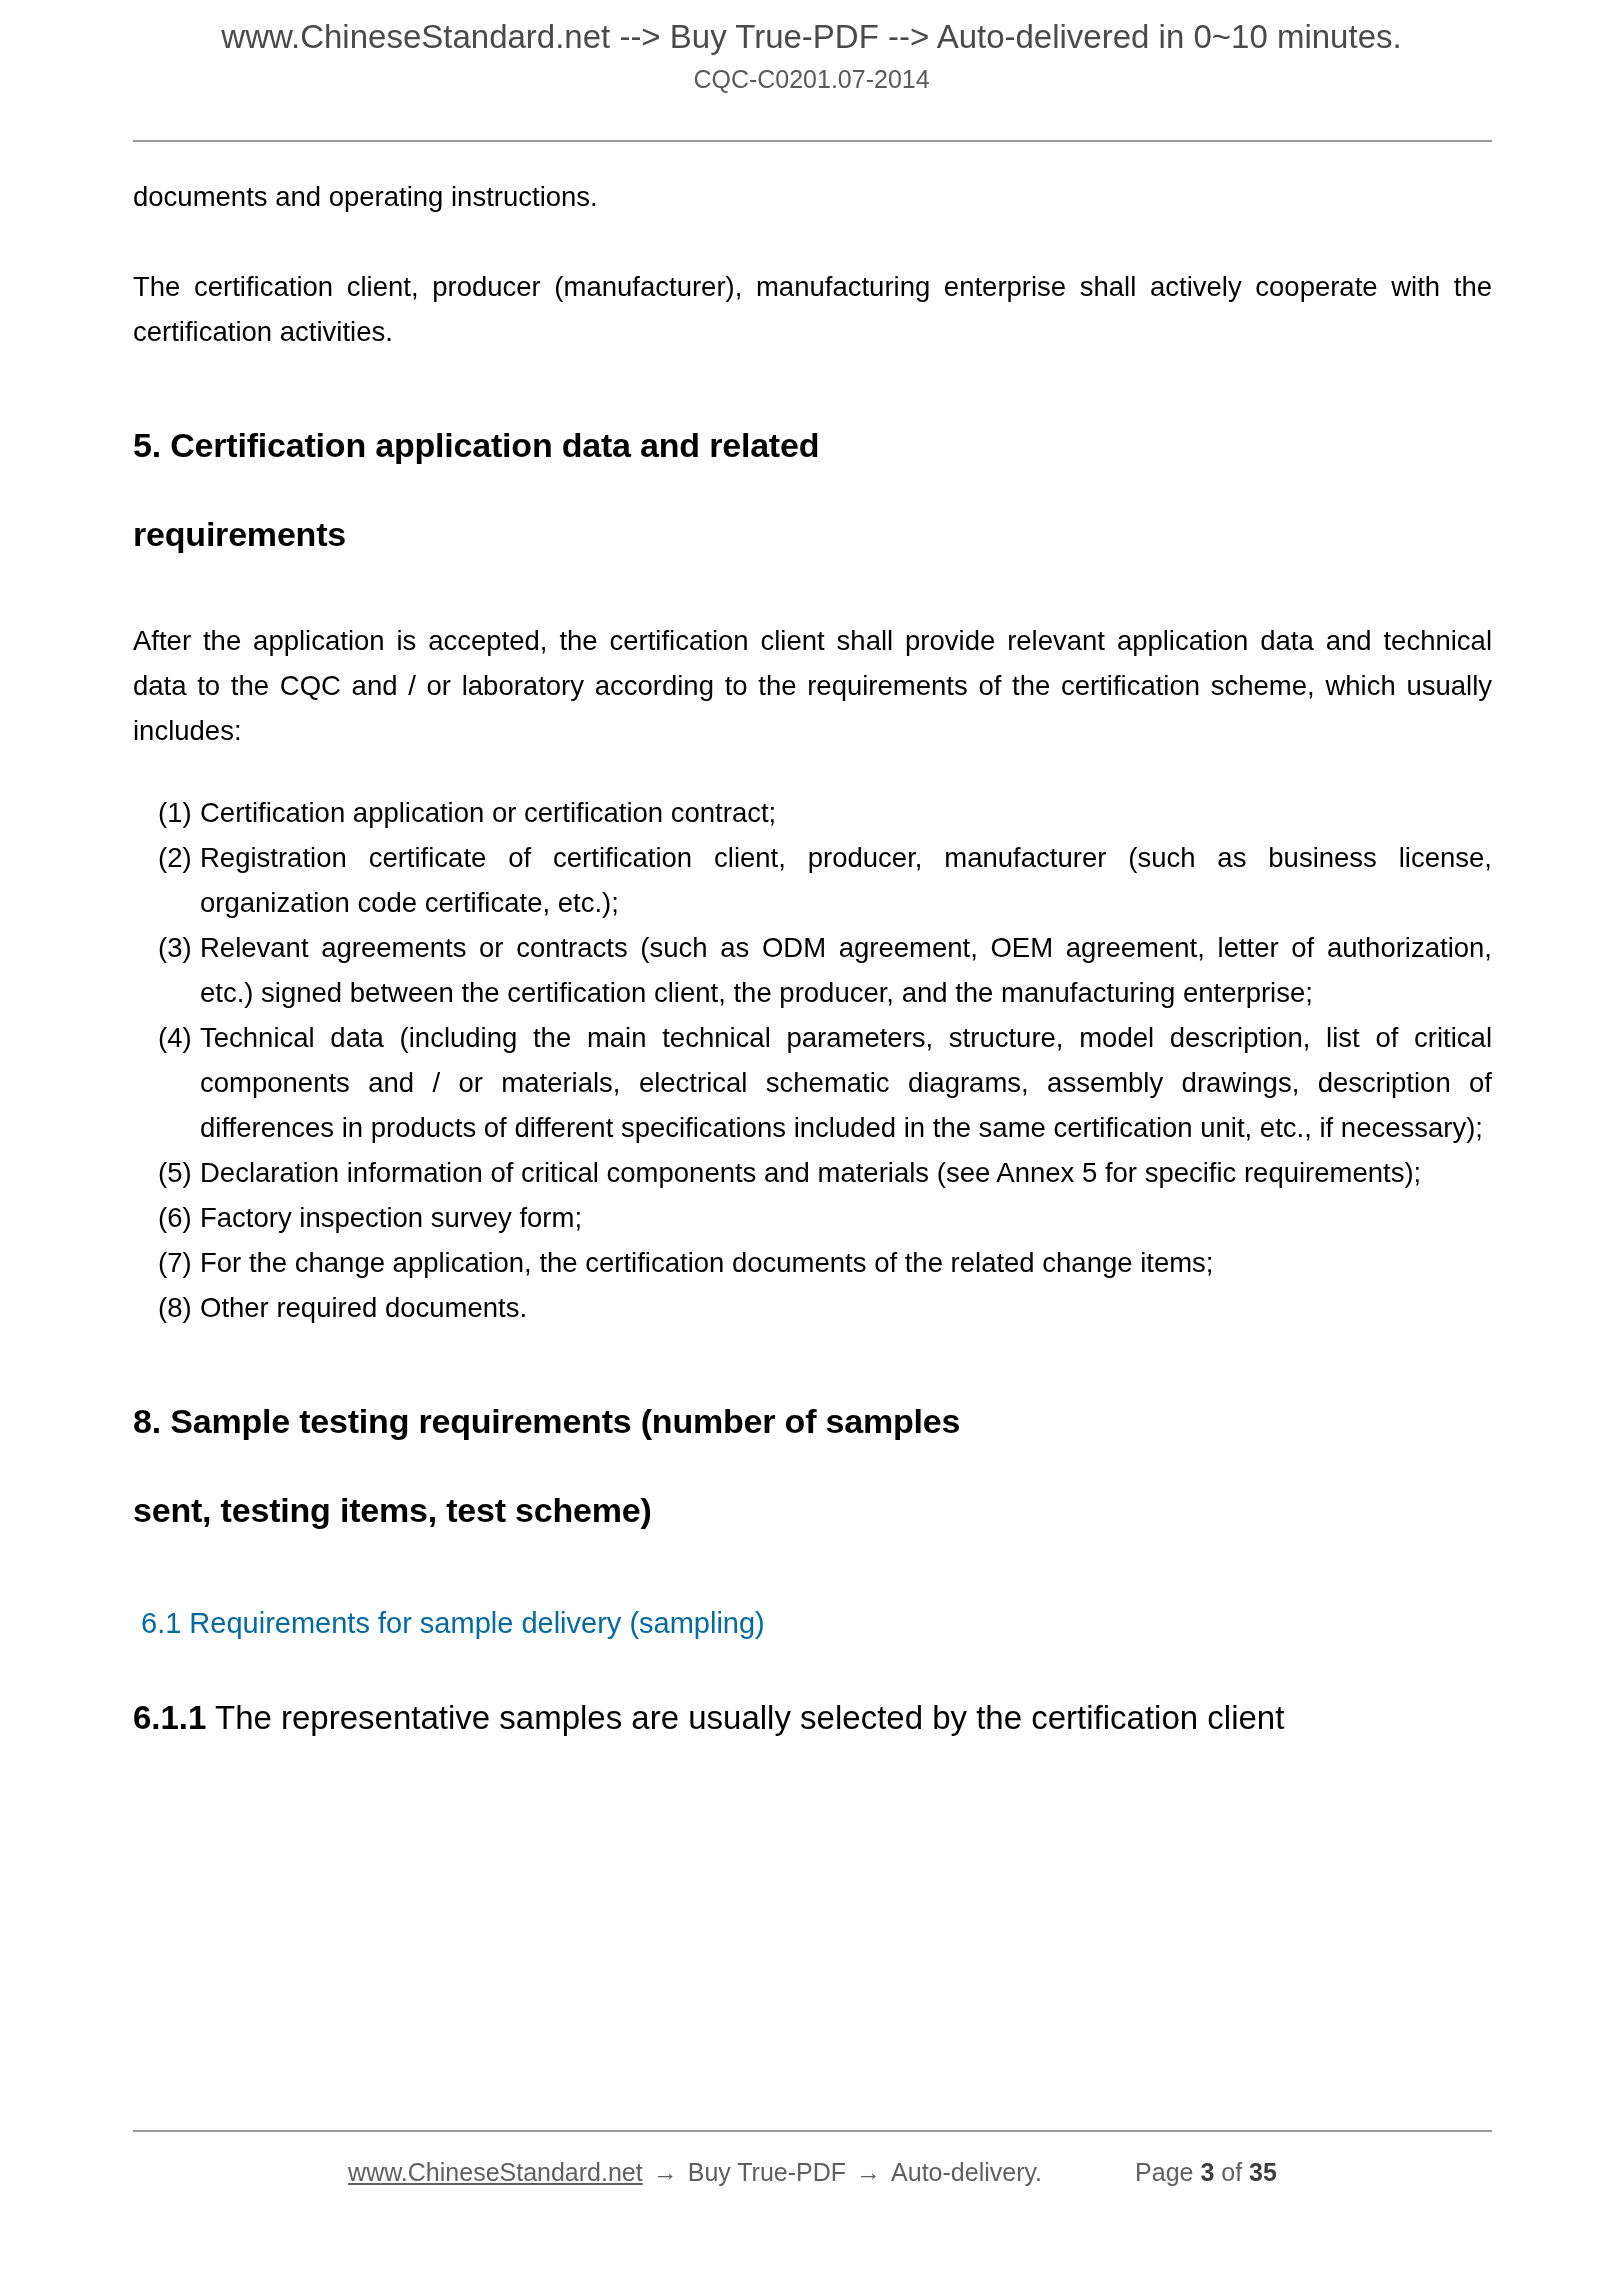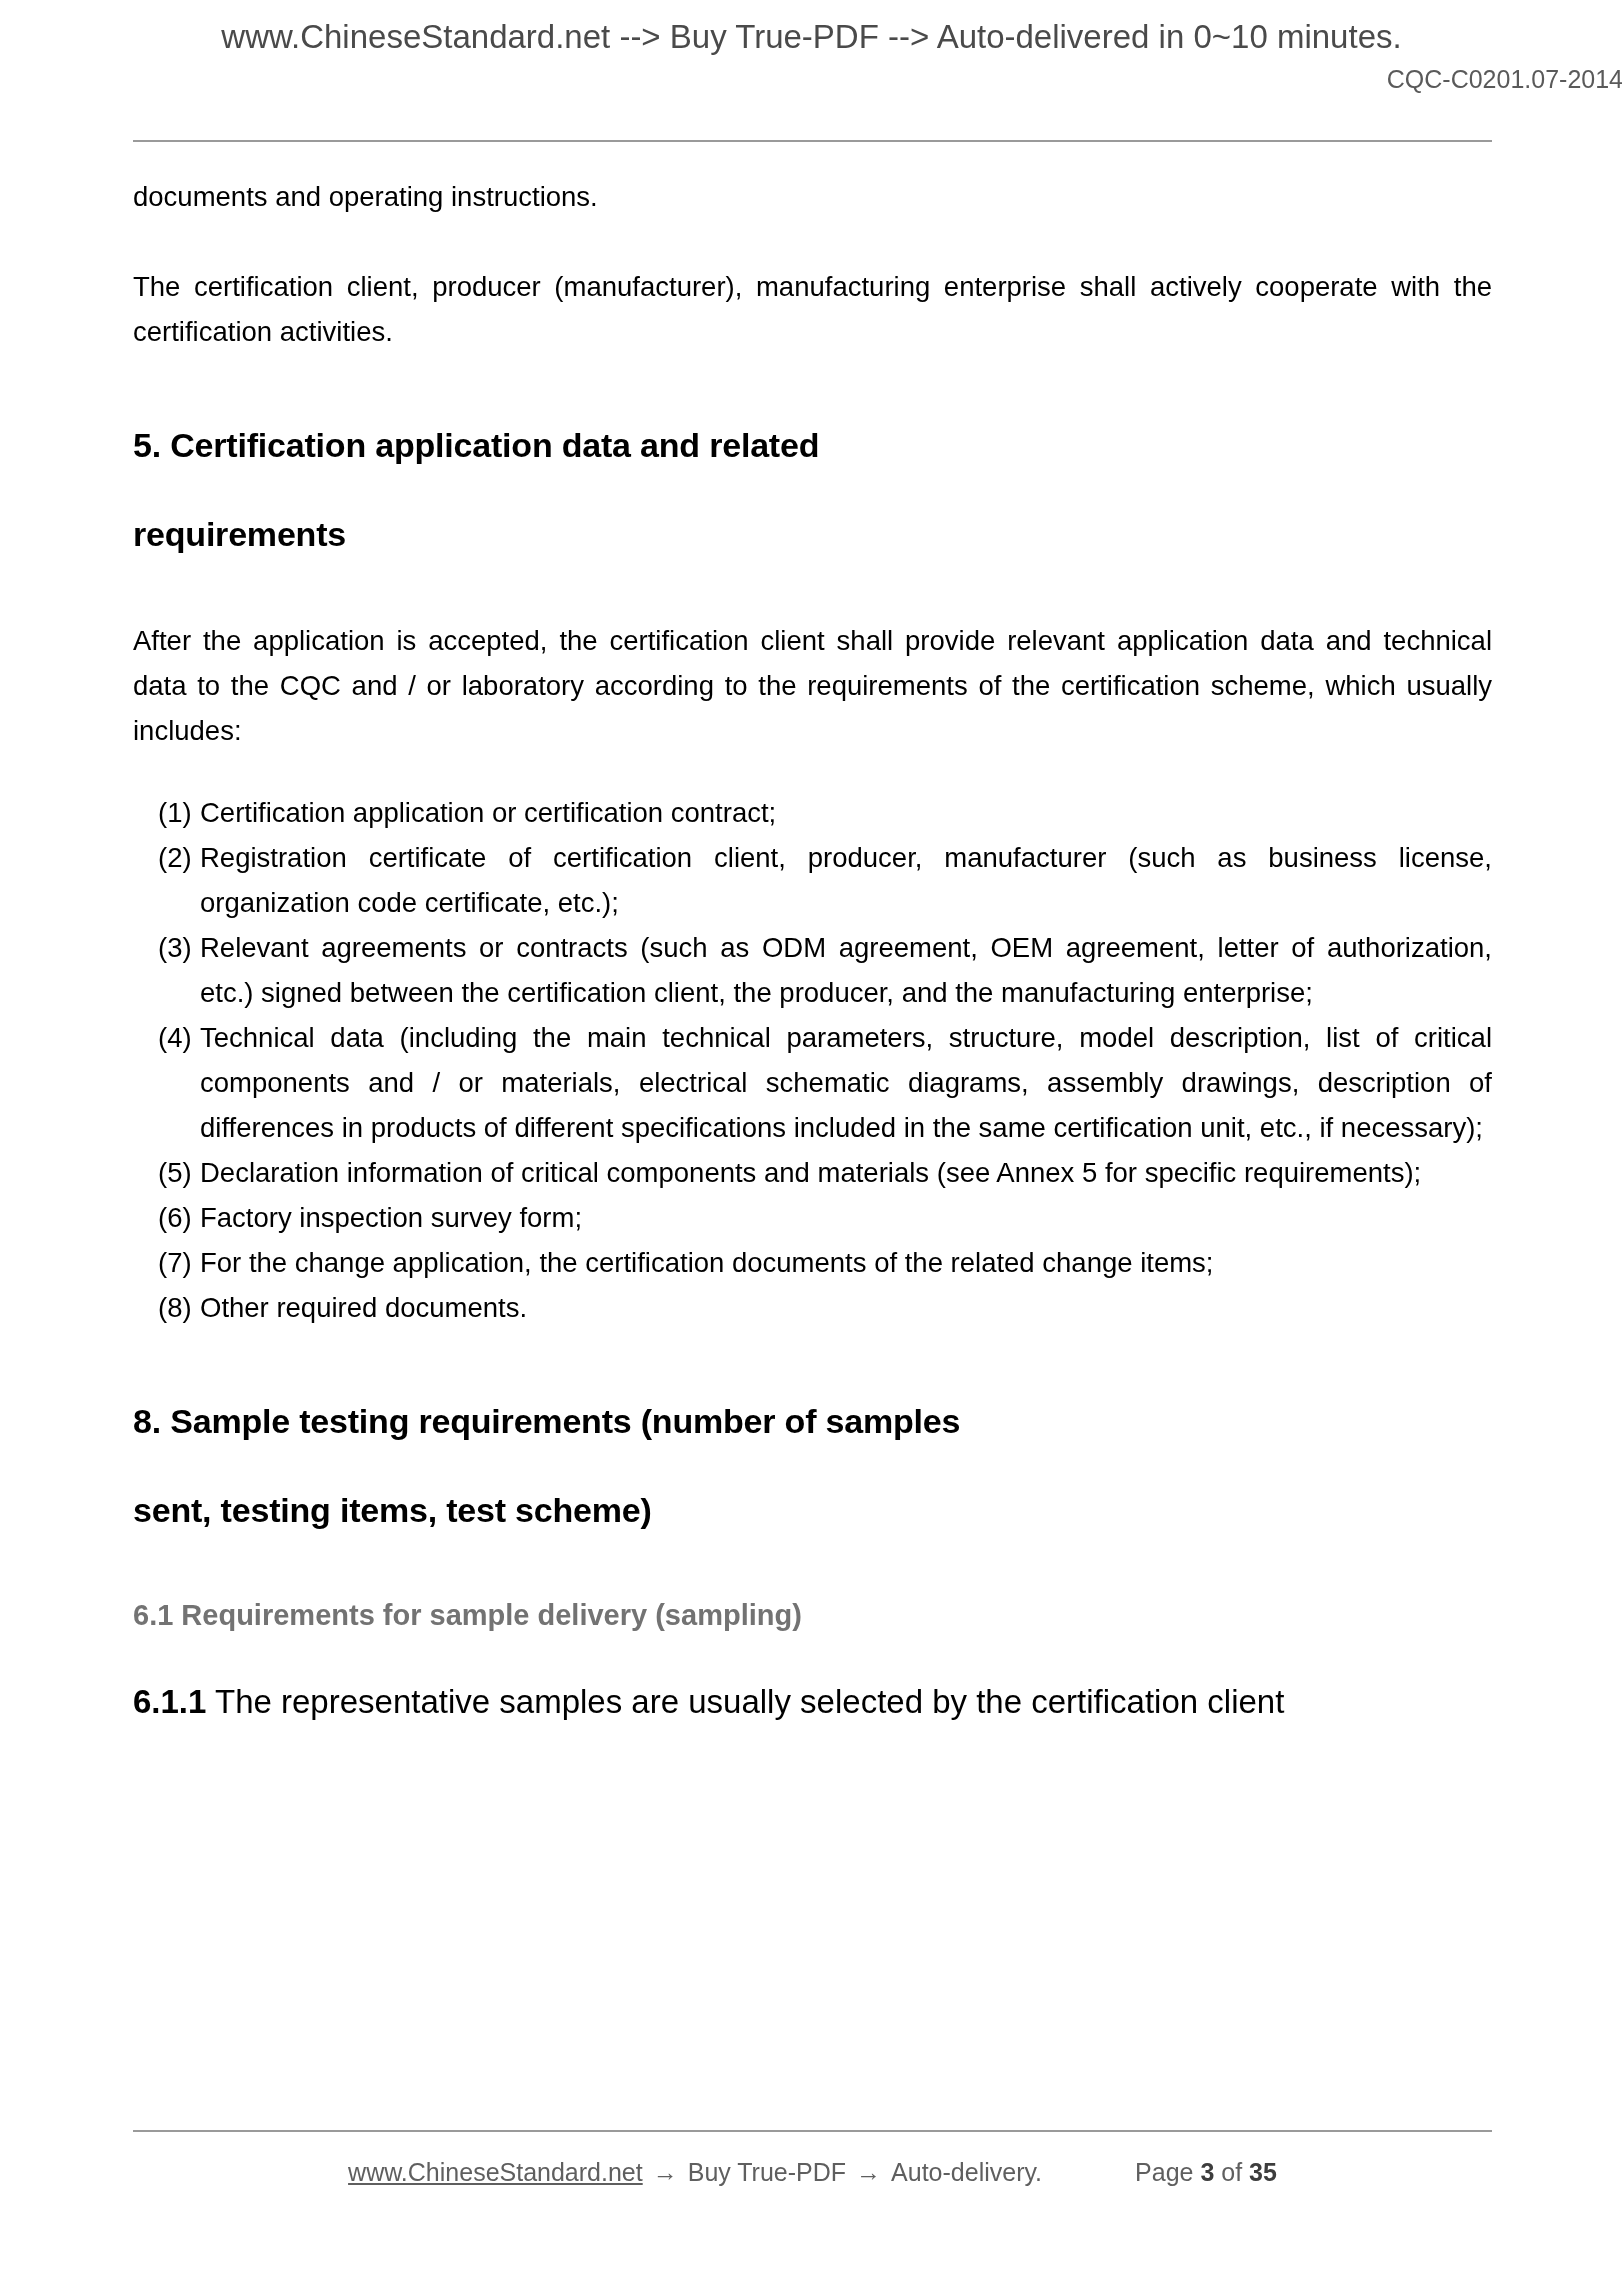--- a/index.html
+++ b/index.html
@@ -30,21 +30,21 @@
     font-size: 33px;
     color: #4a4a4a;
     letter-spacing: 0px;
     white-space: nowrap;
   }
   .header-docnum {
     position: absolute;
     top: 65px;
     left: 0;
     width: 1623px;
-    text-align: right;
+    text-align: center;
     font-size: 25px;
     color: #5a5a5a;
     white-space: nowrap;
   }
   .rule-top {
     position: absolute;
     top: 140px;
     left: 133px;
     width: 1359px;
     height: 1.7px;
@@ -86,25 +86,25 @@
 
   h1.sec {
     margin: 0;
     font-size: 34px;
     font-weight: bold;
     line-height: 67px;
     color: #000000;
     letter-spacing: -0.2px;
   }
   h2.subsec {
-    margin: 0;
+    margin: 8px;
     font-size: 29px;
-    font-weight: bold;
+    font-weight: normal;
     line-height: 42px;
-    color: #737373;
+    color: #0369a1;
   }
   p.subsubsec {
     margin: 0;
     font-size: 33px;
     line-height: 42px;
     color: #000000;
   }
   p.subsubsec .lead {
     font-weight: bold;
   }

